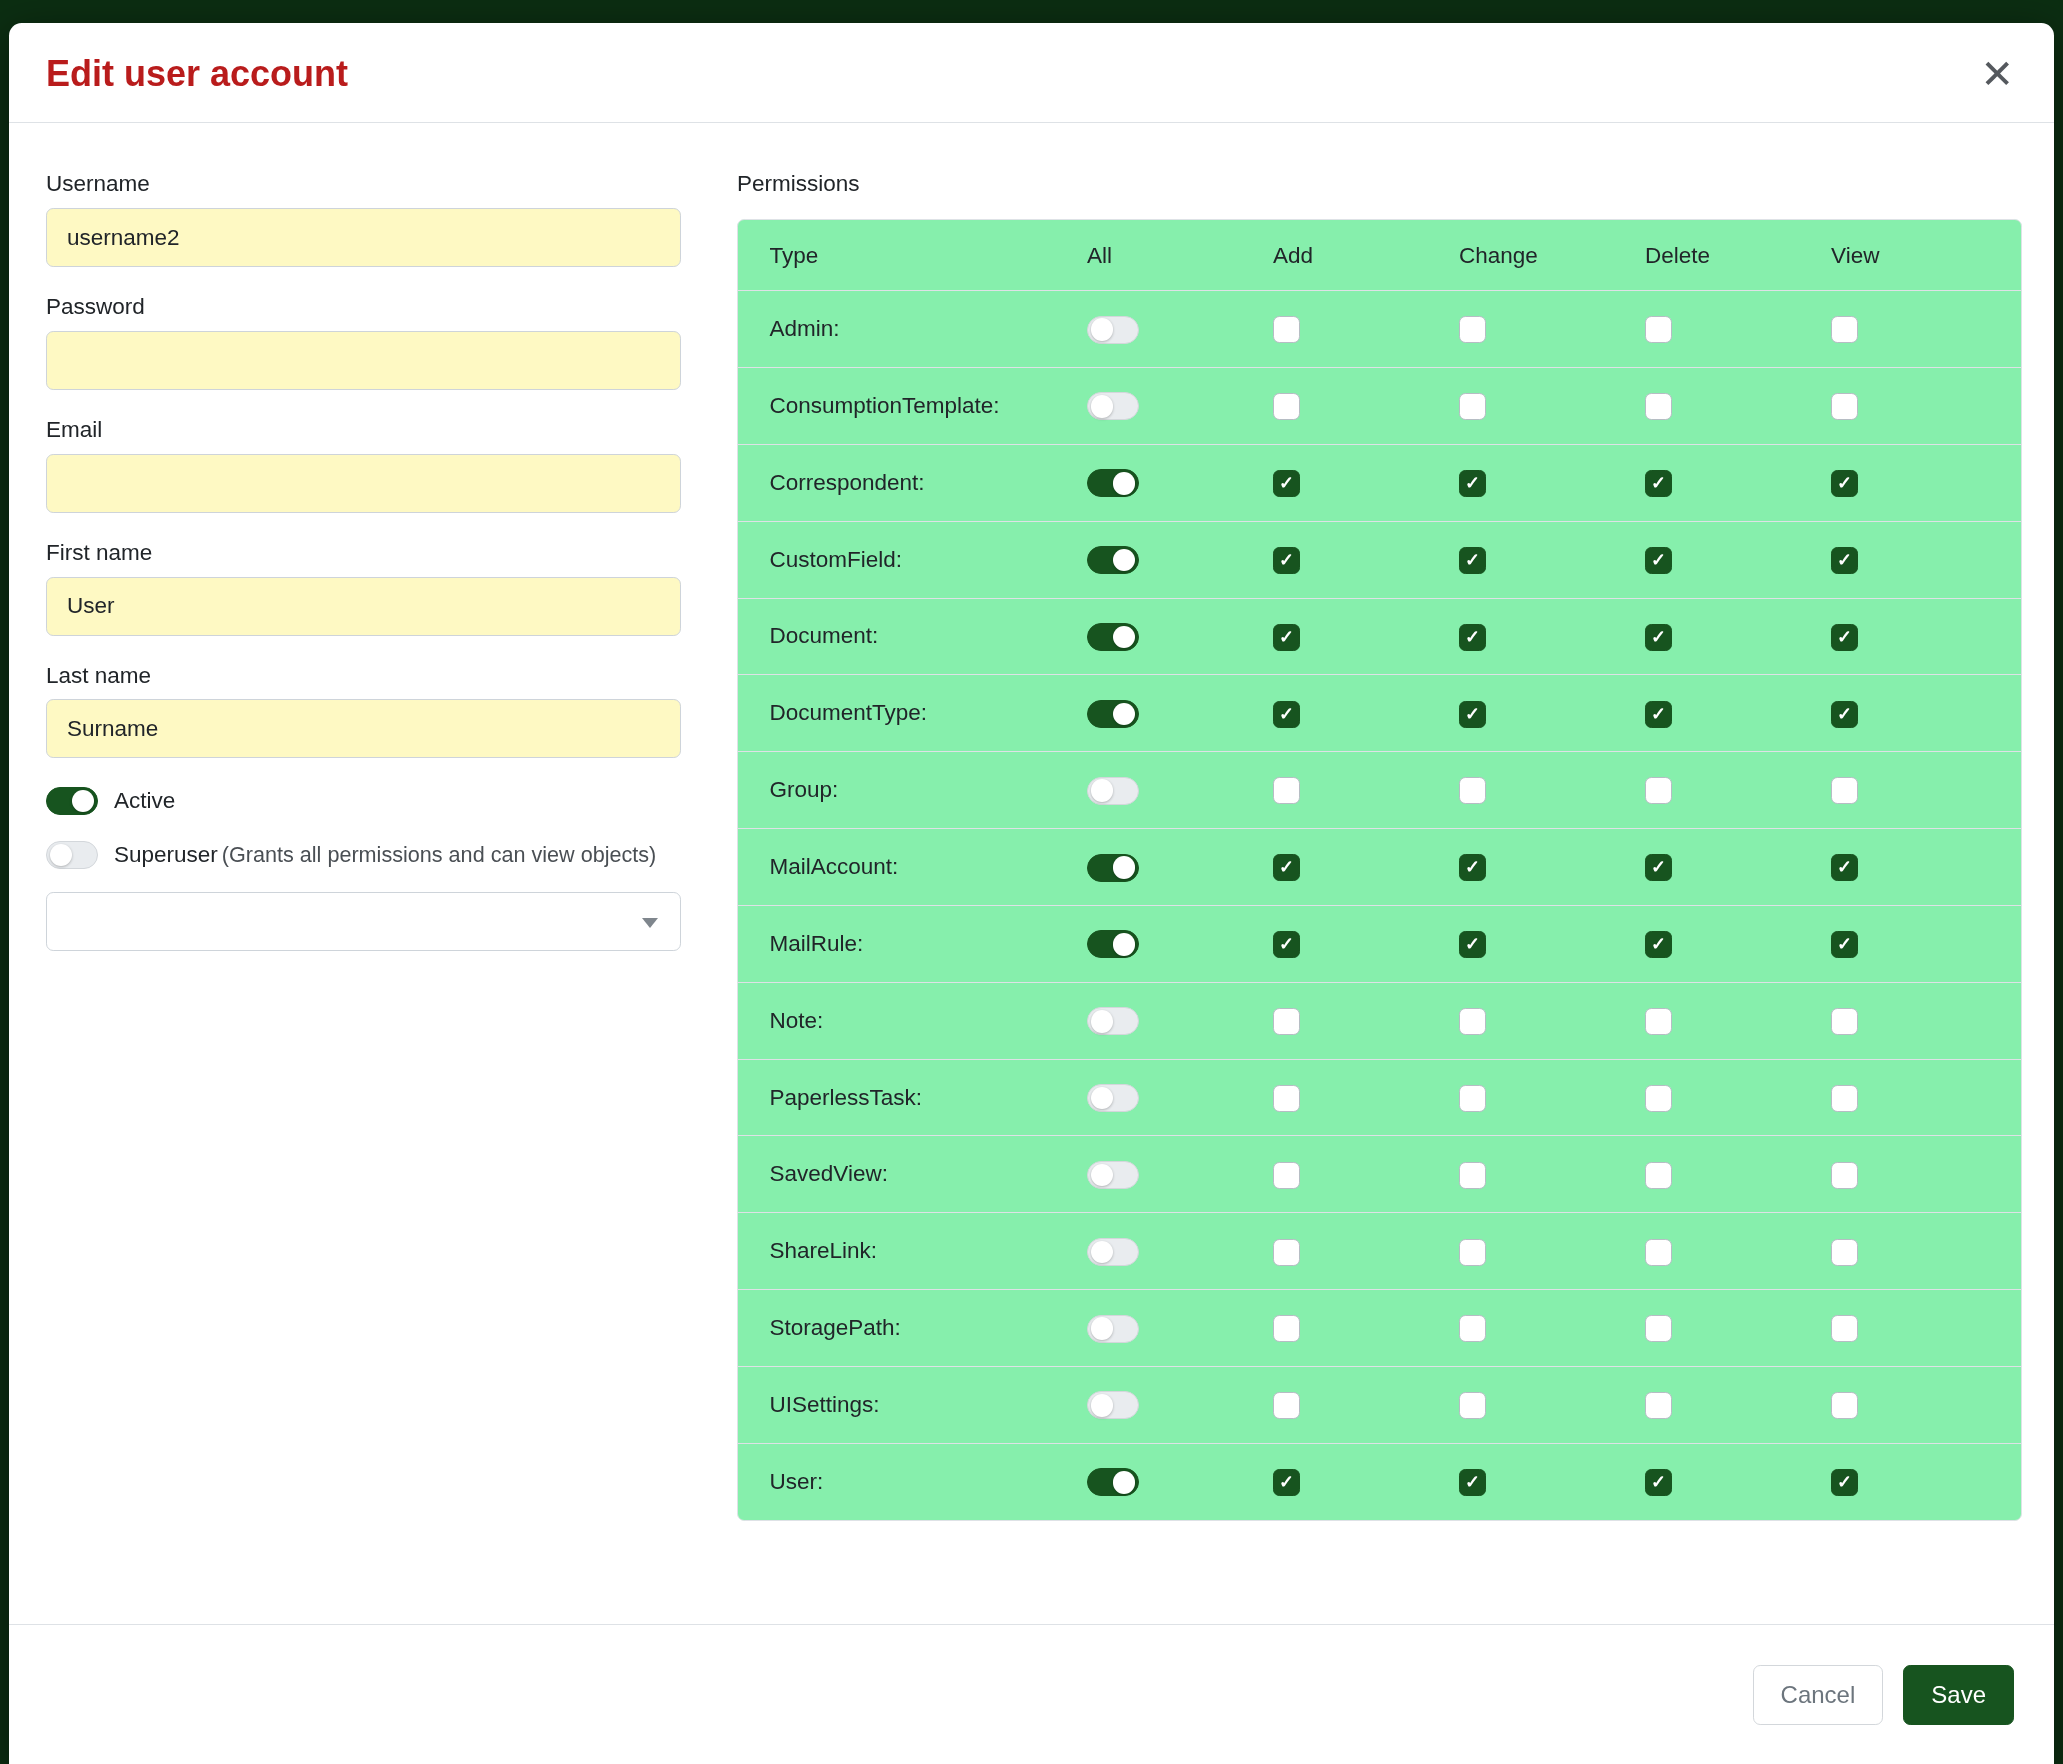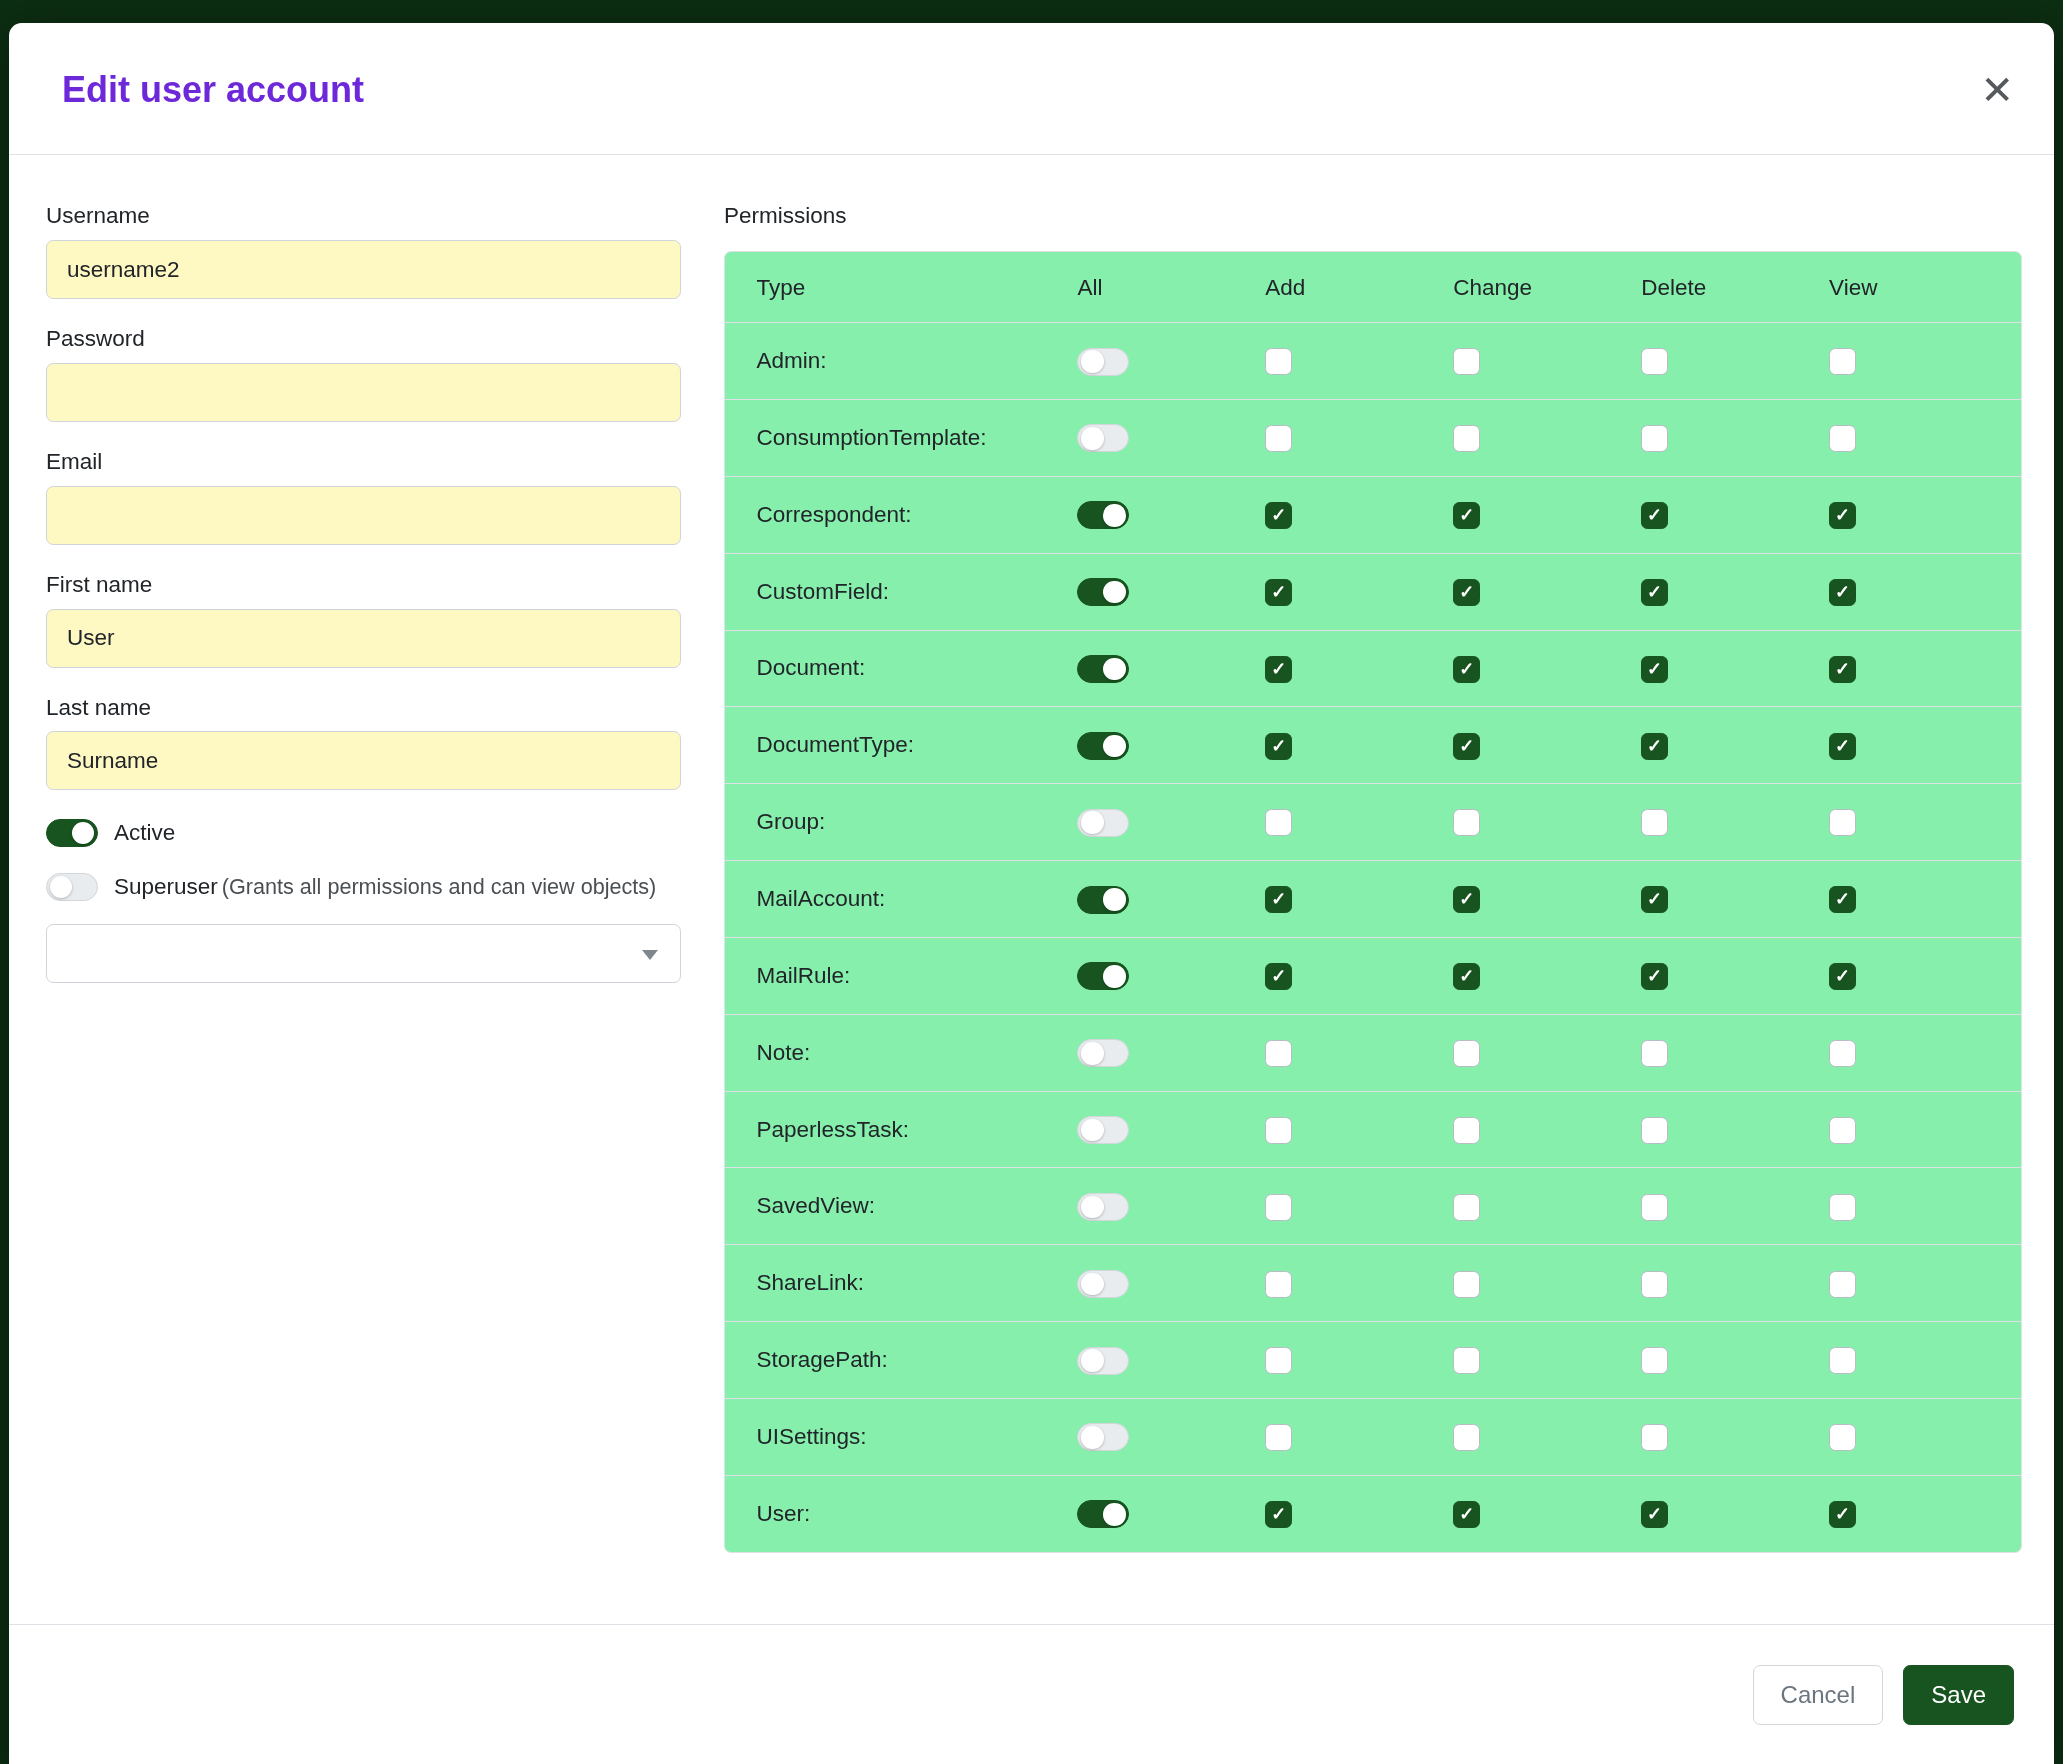--- a/index.html
+++ b/index.html
@@ -20,27 +20,27 @@
     position:absolute;left:9px;right:9px;top:23.4px;bottom:0;
     background:#fff;border-radius:12.6px 12.6px 0 0;
     display:flex;flex-direction:column;
     box-shadow:0 10.8px 43px rgba(0,0,0,.45);
   }
   .modal-header{
     display:flex;align-items:center;justify-content:space-between;
     padding:29px 40px 27px 37px;border-bottom:0.9px solid var(--border);
     flex:none;
   }
-  .modal-title{margin:16px;font-size:36px;line-height:43px;font-weight:700;color:#6d28d9;}
+  .modal-title{margin:0;font-size:36px;line-height:43px;font-weight:700;color:#b91c1c;}
   .close-button{
     background:none;border:none;padding:0;margin:0;
     font-size:40px;line-height:1;color:#55595e;cursor:pointer;
     font-family:inherit;
   }
-  .modal-body{flex:1;display:flex;gap:43px;padding:47px 32px 0 37px;overflow:hidden;}
+  .modal-body{flex:1;display:flex;gap:56px;padding:47px 32px 0 37px;overflow:hidden;}
 
   
   .form-col{width:635px;flex:none;}
   .field{margin-bottom:26px;}
   .field-label{display:block;font-size:22.5px;line-height:27px;margin-bottom:10.8px;color:#212529;}
   .text-input{
     width:635px;height:59px;border:0.9px solid var(--input-border);border-radius:7.2px;
     font-size:22.5px;padding:0 20px;font-family:inherit;color:#212529;background:#fef9c3;
     outline:none;
   }

